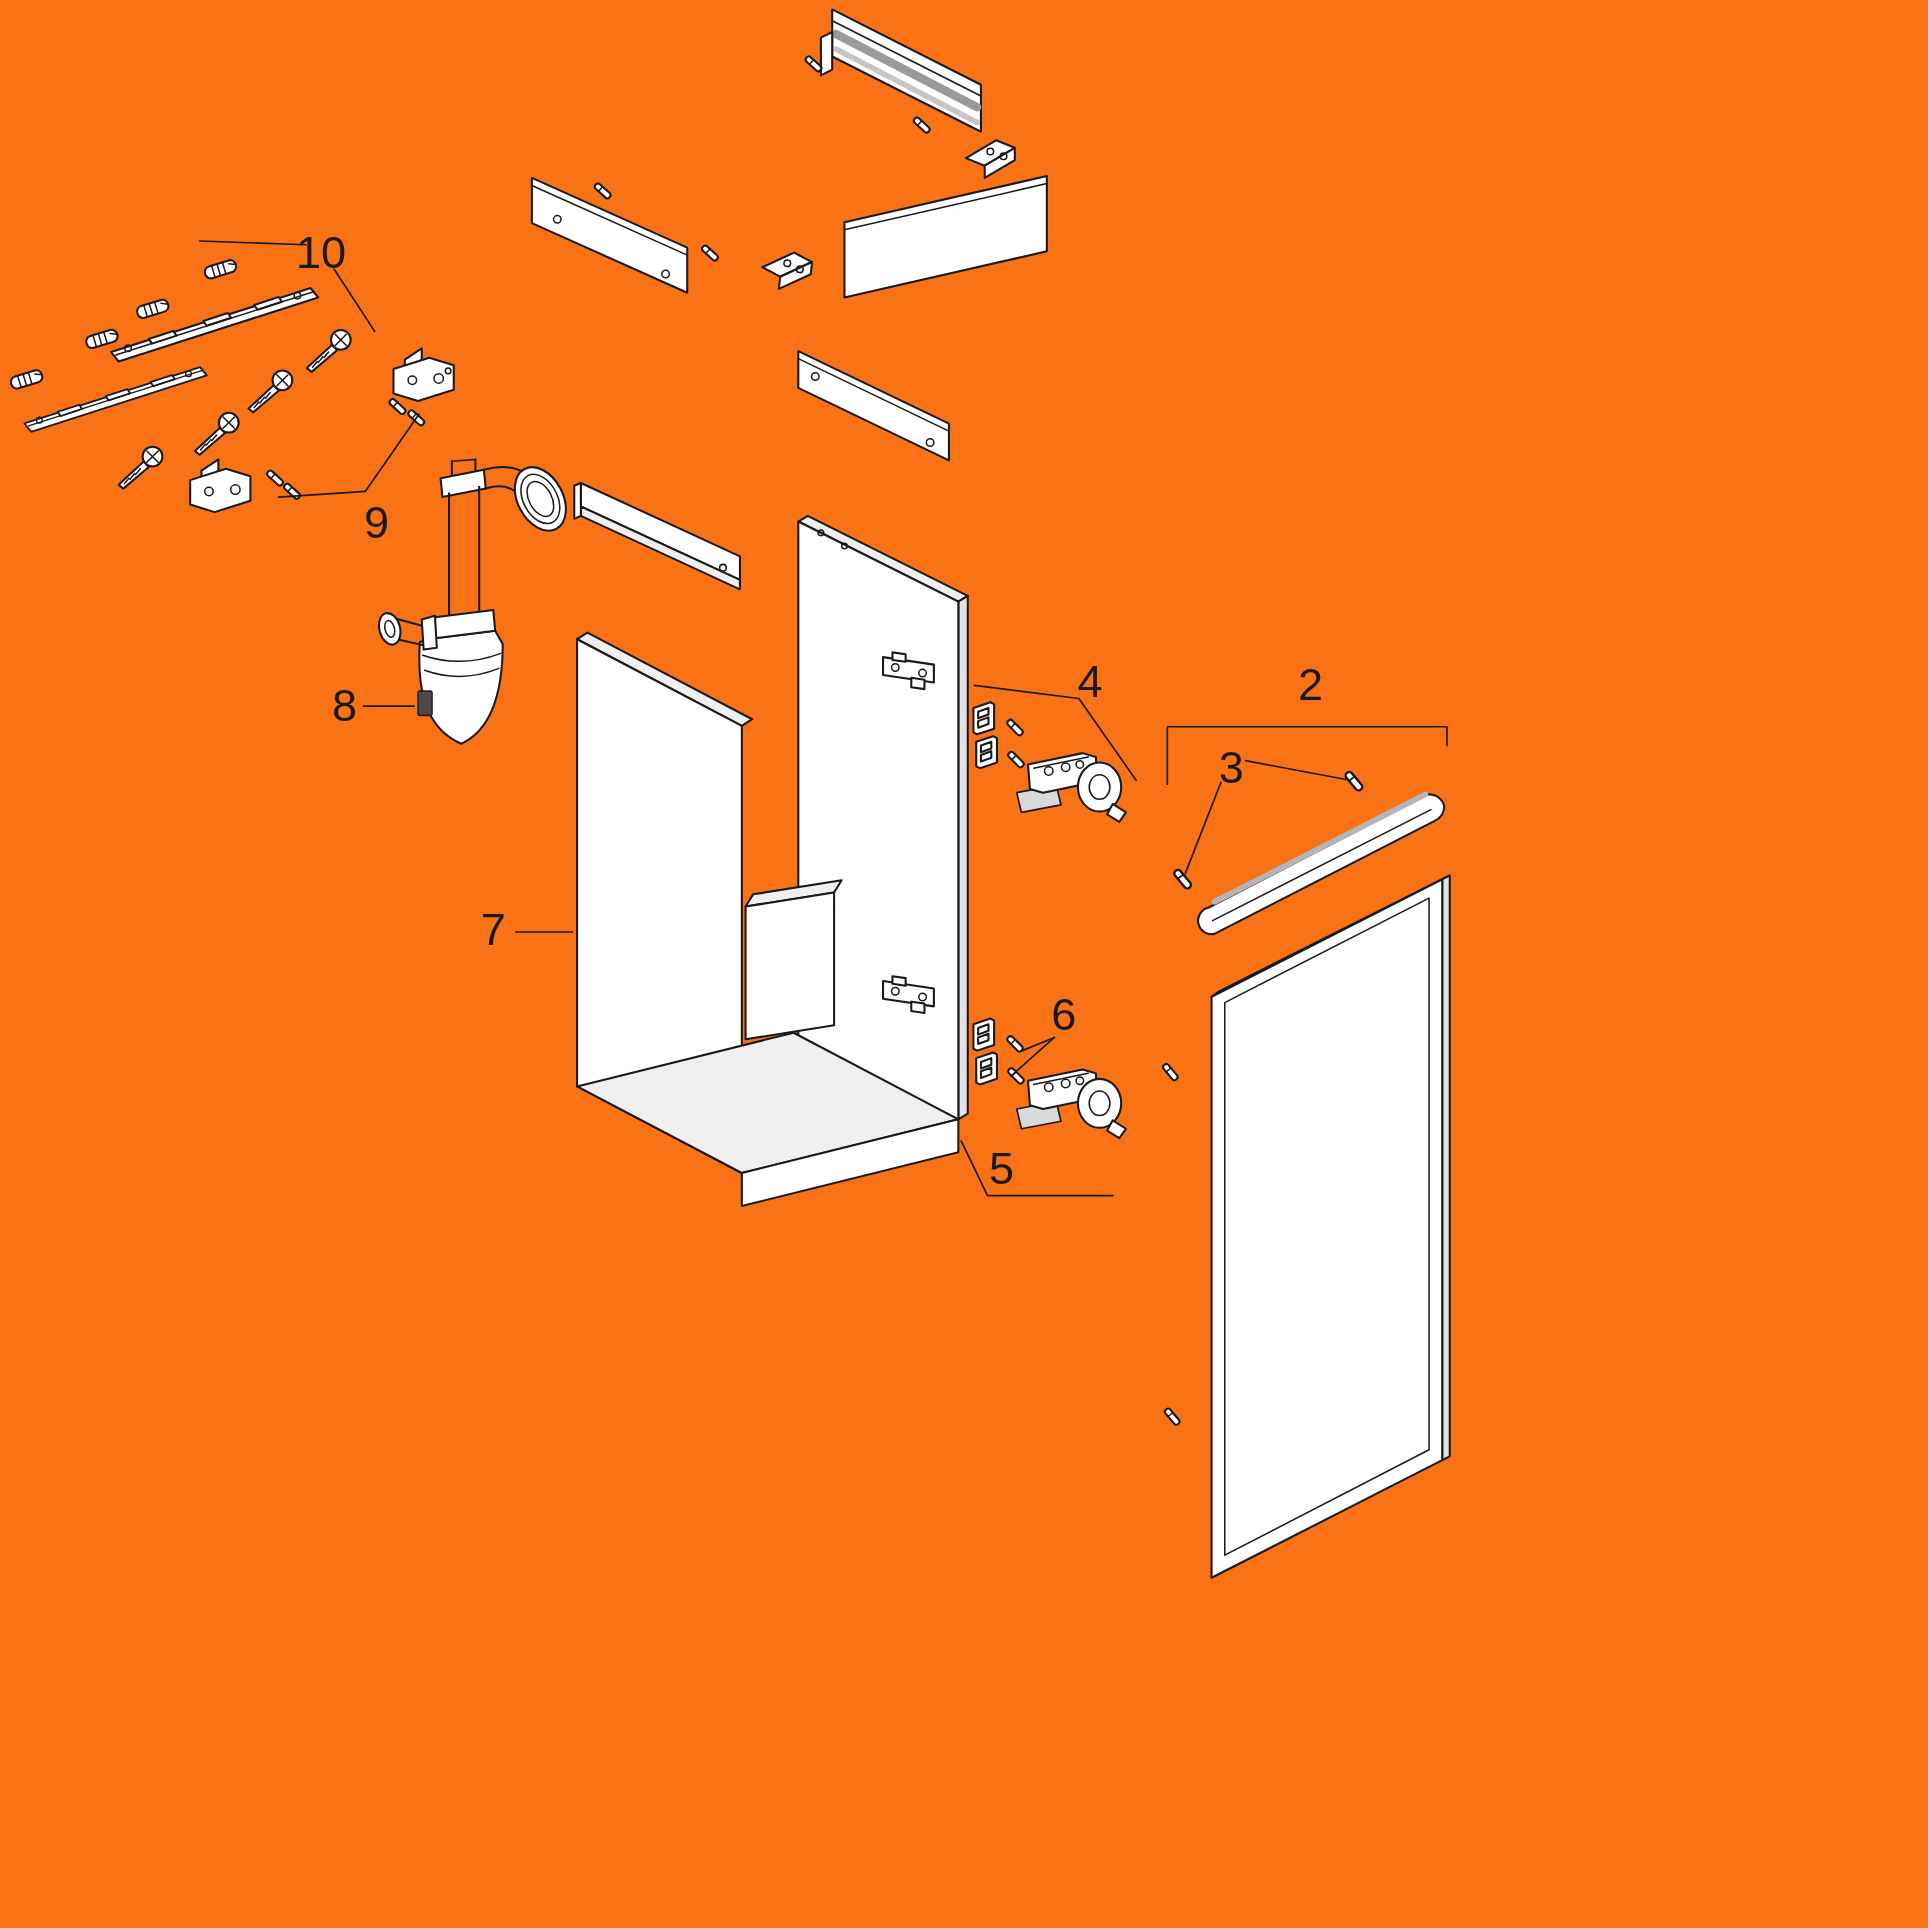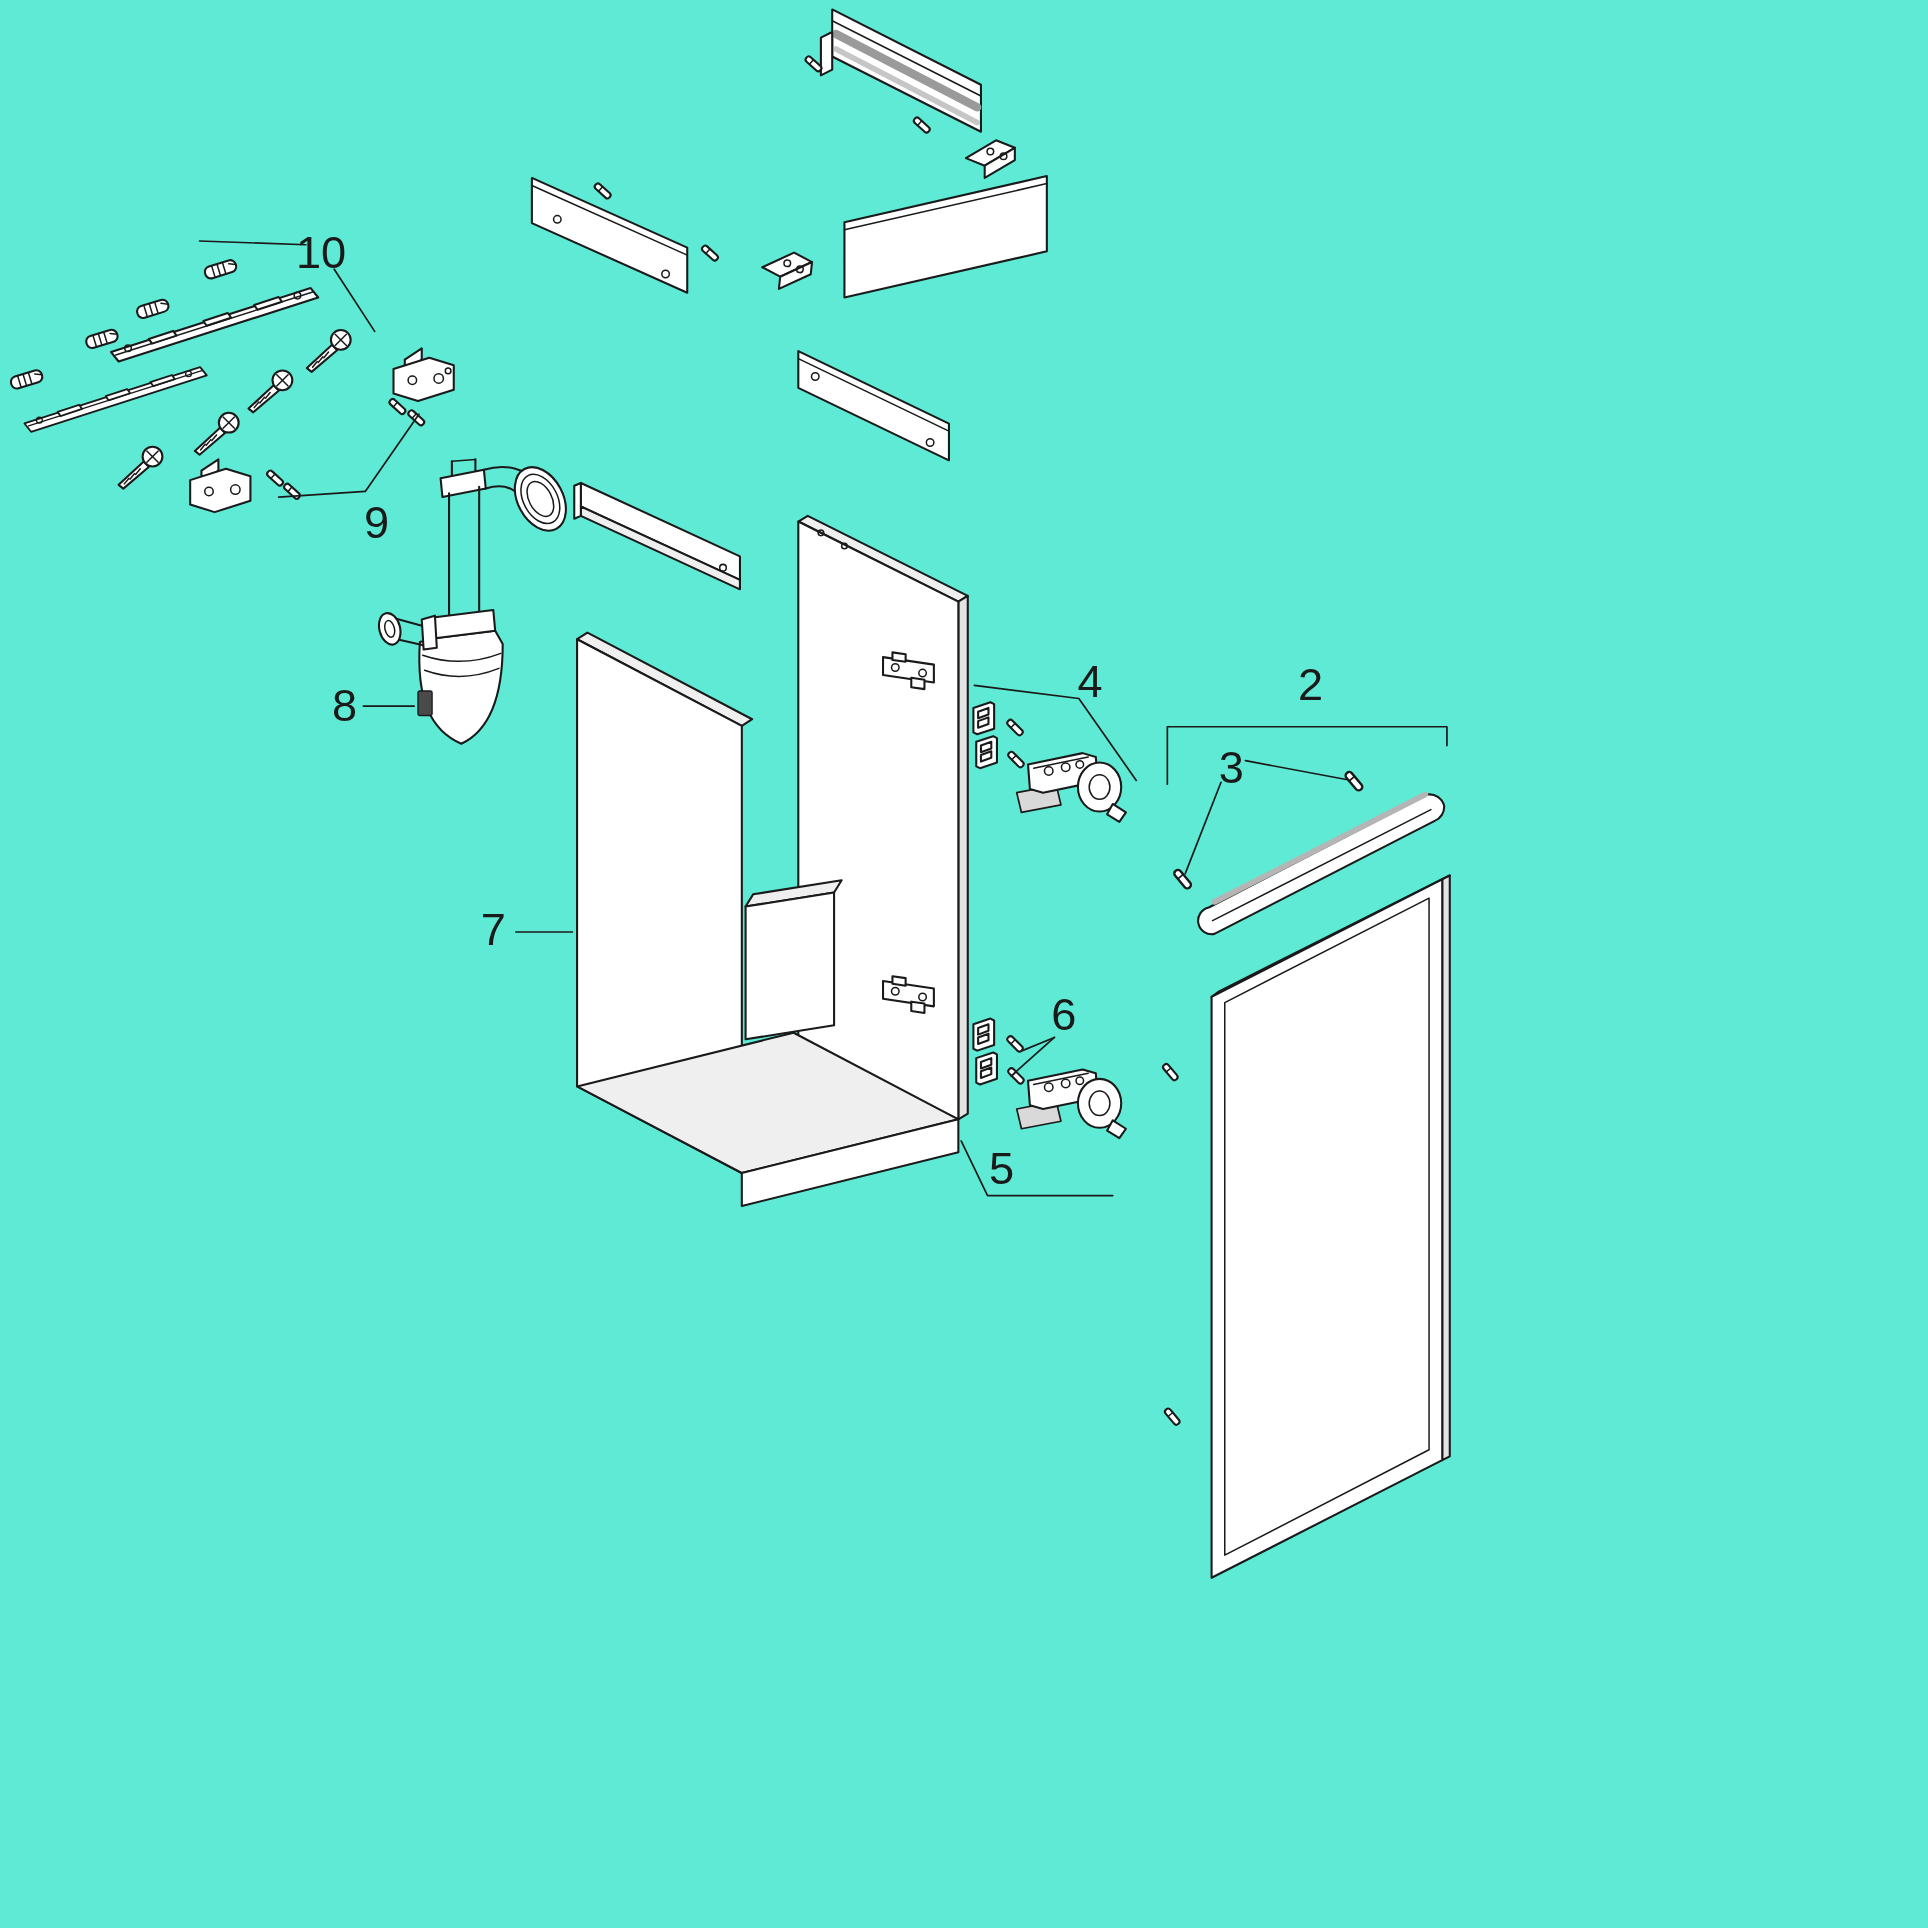--- a/index.html
+++ b/index.html
@@ -1,17 +1,17 @@
 <!DOCTYPE html>
 <html style="font-size:15px"><head>
 <meta charset="utf-8">
 <style>
   html,body{margin:0;padding:0;background:#ffffff;}
   body{width:1928px;height:1928px;overflow:hidden;}
-  .stage{position:relative;width:1928px;height:1928px;background:#5eead4;}
+  .stage{position:relative;width:1928px;height:1928px;background:#f97316;}
   svg{position:absolute;left:0;top:0;}
   .ln{stroke:#1a1a1a;stroke-width:2.2;fill:none;stroke-linecap:round;stroke-linejoin:round;}
   .fw{stroke:#1a1a1a;stroke-width:2.2;fill:#ffffff;stroke-linejoin:round;stroke-linecap:round;}
   .fg{stroke:#1a1a1a;stroke-width:2.2;fill:#efefef;stroke-linejoin:round;}
   .fg2{stroke:#1a1a1a;stroke-width:2.2;fill:#e3e3e3;stroke-linejoin:round;}
   .fd{stroke:#1a1a1a;stroke-width:1.8;fill:#d9d9d9;stroke-linejoin:round;}
   .thin{stroke:#1a1a1a;stroke-width:1.6;fill:none;stroke-linecap:round;stroke-linejoin:round;}
   .leader{stroke:#1a1a1a;stroke-width:1.8;fill:none;stroke-linecap:round;stroke-linejoin:round;}
   .shade{stroke:#b5b5b5;stroke-width:6;fill:none;stroke-linecap:round;}
   .slide1{stroke:#9a9a9a;stroke-width:9;fill:none;stroke-linecap:round;}

